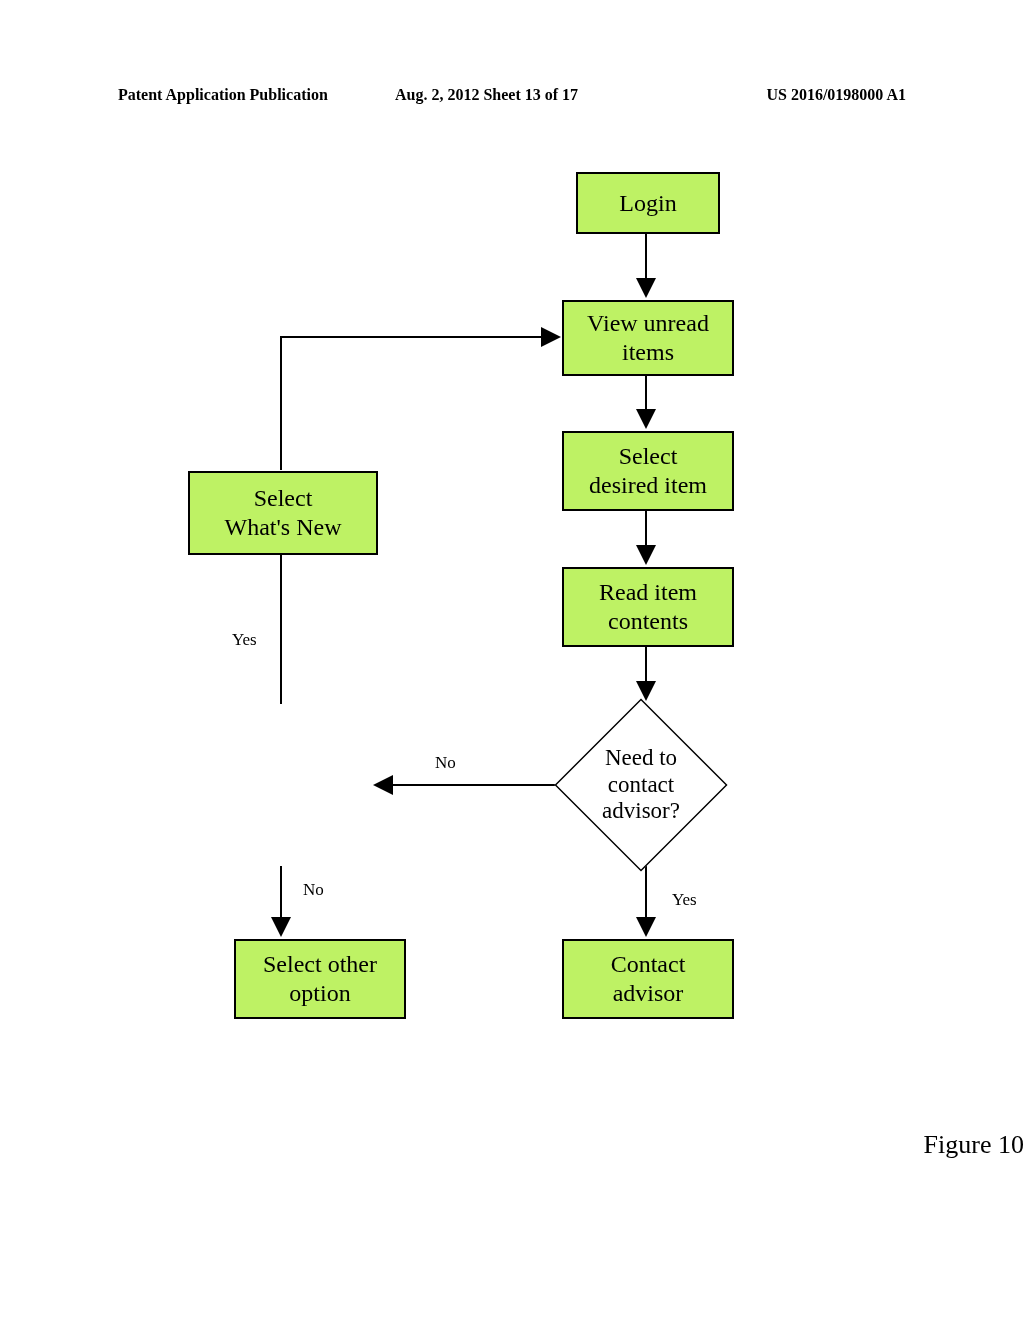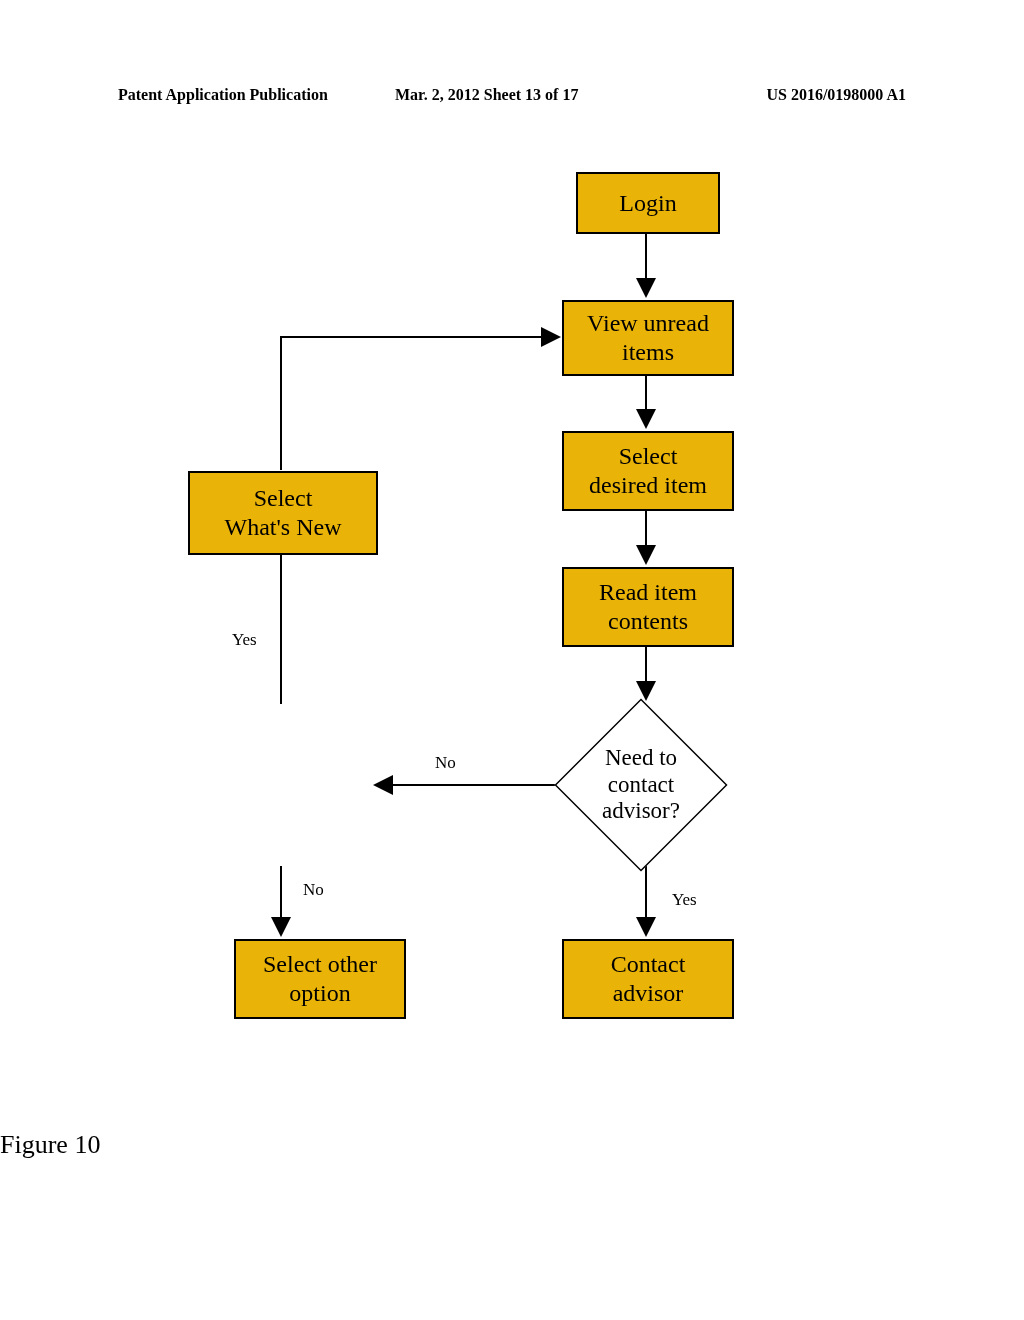--- a/index.html
+++ b/index.html
@@ -2,36 +2,36 @@
 <html><head>
 <meta charset="utf-8">
 <style>
   html,body{margin:0;padding:0;background:#fff;font-family:"Times New Roman",serif;}
   .page{position:relative;width:1024px;height:1320px;}
   .hdr{position:absolute;top:86px;left:0;width:1024px;font-size:16px;font-weight:bold;}
   .hdr span{display:inline-block;}
   .hdr .l{margin-left:118px;}
   .hdr .c{position:absolute;left:395px;}
   .hdr .r{position:absolute;right:118px;}
-  .box{position:absolute;border:2px solid #000;display:flex;align-items:center;justify-content:center;text-align:center;font-size:24px;line-height:1.2;background:#eab308;}
+  .box{position:absolute;border:2px solid #000;display:flex;align-items:center;justify-content:center;text-align:center;font-size:24px;line-height:1.2;background:#bef264;}
   .diamond{position:absolute;width:170px;height:170px;}
   .diamond .shape{position:absolute;inset:0;border:2px solid #000;transform:rotate(45deg) scale(.72);background:#fff;}
   .diamond .txt{position:absolute;inset:0;display:flex;align-items:center;justify-content:center;text-align:center;font-size:23px;line-height:1.15;}
   .lbl{position:absolute;font-size:17px;}
-  .cap{position:absolute;font-size:26px;left:0;width:1024px;text-align:left;}
+  .cap{position:absolute;font-size:26px;left:0;width:1024px;text-align:right;}
   svg{position:absolute;top:0;left:0;}
 </style>
 </head>
 <body>
 
 <div class="page">
 
   <div class="hdr">
     <span class="l">Patent Application Publication</span>
-    <span class="c">Mar. 2, 2012  Sheet 13 of 17</span>
+    <span class="c">Aug. 2, 2012  Sheet 13 of 17</span>
     <span class="r">US 2016/0198000 A1</span>
   </div>
 
   <svg width="1024" height="1320">
     <defs>
       <marker id="ah" markerWidth="12" markerHeight="12" refX="9" refY="5" orient="auto">
         <path d="M0,0 L10,5 L0,10 Z" fill="#000"></path>
       </marker>
     </defs>
 

